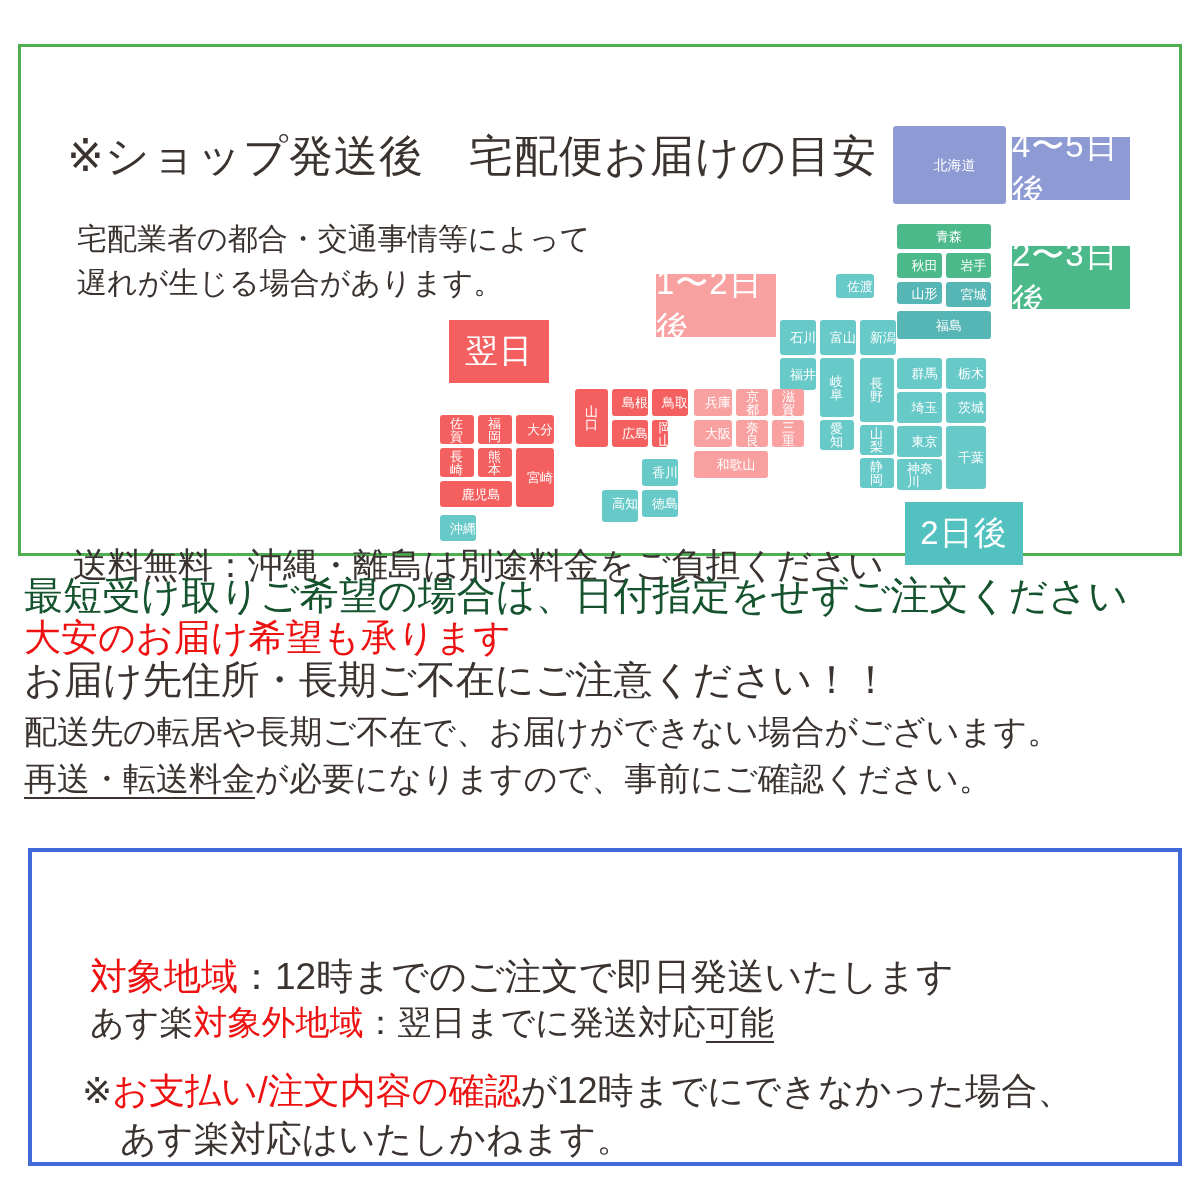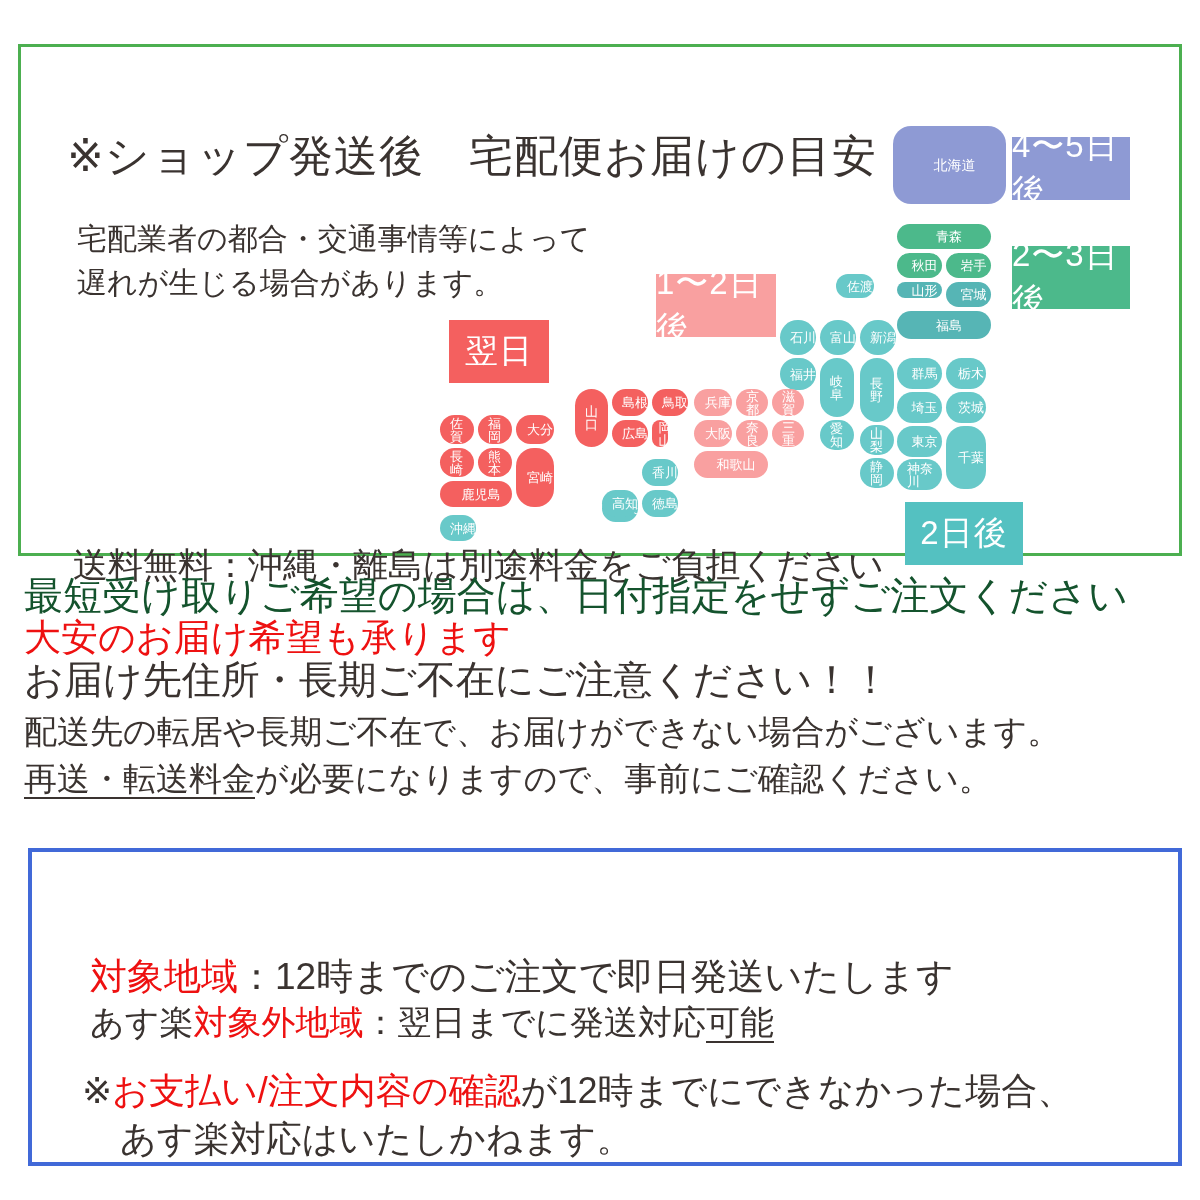--- a/index.html
+++ b/index.html
@@ -29,21 +29,21 @@
   }
   #panel-footer{
     position:absolute;left:52px;top:495px;
     font-size:35px;color:#3a3330;white-space:pre;
   }
 
   
   #map{position:absolute;left:0;top:0;width:1164px;height:512px;}
   .tile{
     position:absolute;
-    border-radius:18px;
+    border-radius:3px;
     color:#ffffff;
     font-size:13px;
     display:flex;align-items:center;justify-content:center;
     line-height:1;
     font-family:"Liberation Sans","DejaVu Sans",sans-serif;
     box-sizing:border-box;
     letter-spacing:0px;
     padding-left:10px;
   }
   .tile.big{font-size:14px;}
@@ -99,21 +99,21 @@
       </div>
       <div class="tile" style="left: 876px; top: 177px; width: 94px; height: 25px; background: rgb(76, 185, 139);">
         <span>青森</span>
       </div>
       <div class="tile" style="left: 876px; top: 206px; width: 45px; height: 25px; background: rgb(76, 185, 139);">
         <span>秋田</span>
       </div>
       <div class="tile" style="left: 925px; top: 206px; width: 45px; height: 25px; background: rgb(76, 185, 139);">
         <span>岩手</span>
       </div>
-      <div class="tile" style="left: 876px; top: 235px; width: 45px; height: 16px; background: rgb(86, 181, 181); align-items: center;">
+      <div class="tile" style="left: 876px; top: 235px; width: 45px; height: 22px; background: rgb(86, 181, 181); align-items: center;">
         <span>山形</span>
       </div>
       <div class="tile" style="left: 925px; top: 235px; width: 45px; height: 25px; background: rgb(86, 181, 181);">
         <span>宮城</span>
       </div>
       <div class="tile" style="left: 876px; top: 264px; width: 94px; height: 28px; background: rgb(86, 181, 181);">
         <span>福島</span>
       </div>
       <div class="tile" style="left: 815px; top: 227px; width: 38px; height: 24px; background: rgb(104, 201, 201);">
         <span>佐渡</span>

